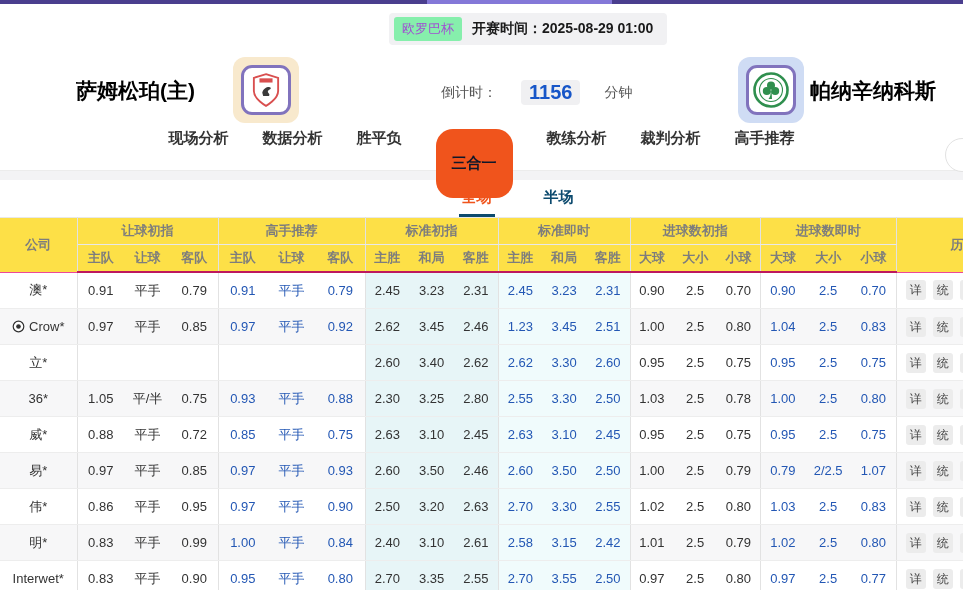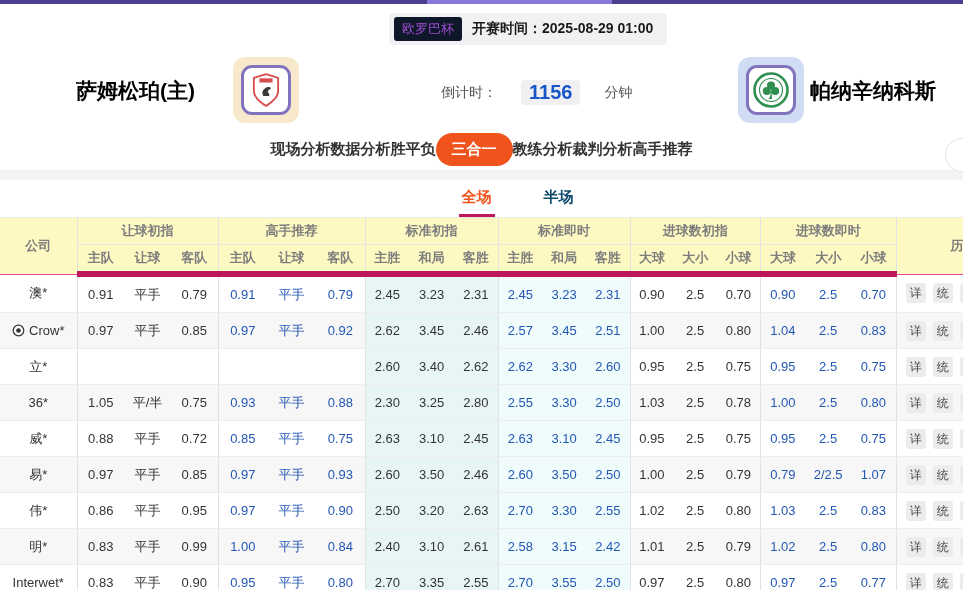--- a/index.html
+++ b/index.html
@@ -9,56 +9,56 @@
     -webkit-font-smoothing:antialiased;
   }
   
   .topbar{height:4px;background:#4a3e8e;position:relative}
   .topbar-seg{position:absolute;left:427px;top:0;width:185px;height:4px;background:#8478d8}
 
   
   .match-header{position:relative;height:125px;background:#fff}
   .badge-row{position:absolute;left:389px;top:9px;display:flex;align-items:center;gap:10px;
     background:#f1f1f3;border-radius:4px;padding:4px 14px 4px 5px;white-space:nowrap}
-  .league-badge{background:#0f172a;color:#a04ed2;font-size:13px;padding:3px 8px;border-radius:3px;cursor:pointer}
+  .league-badge{background:#86efac;color:#a04ed2;font-size:13px;padding:3px 8px;border-radius:3px;cursor:pointer}
   .kickoff{font-weight:bold;font-size:14px;color:#1a1a1a}
   .team-name{position:absolute;top:73px;font-size:21px;font-weight:bold;color:#000;white-space:nowrap}
   .home-name{left:76px;width:140px;text-align:left}
   .away-name{left:808px;width:130px;text-align:center}
   .logo{position:absolute;top:53px;width:66px;height:66px;border-radius:12px;
     display:flex;align-items:center;justify-content:center;cursor:pointer}
   .home-logo{left:233px;background:#f8e9cd}
   .away-logo{left:738px;background:#cfdcf4}
   .logo-inner{width:50px;height:50px;background:#fff;border:3px solid #8173bd;border-radius:11px;
     display:flex;align-items:center;justify-content:center;box-sizing:border-box}
   .countdown{position:absolute;left:441px;top:76px;display:flex;align-items:center;gap:24px;
     font-size:14px;color:#555;white-space:nowrap}
   .countdown-value{font-size:20px;font-weight:bold;color:#1756c8;background:#f0f0f2;border-radius:4px;padding:1px 8px}
 
   
-  .nav{height:41px;display:flex;align-items:center;justify-content:center;
+  .nav{height:41px;display:flex;align-items:flex-start;justify-content:center;gap:34px;
     border-bottom:1px solid #ececec;background:#fff}
   .nav-tab{font-size:15px;font-weight:bold;color:#333;cursor:pointer;white-space:nowrap}
-  .nav-tab-active{background:#f0541c;color:#ffffff;padding:7px 16px;border-radius:17px}
+  .nav-tab-active{background:#f0541c;color:#0f172a;padding:25px 16px;border-radius:17px}
   .float-btn{position:absolute;right:-16px;top:138px;width:32px;height:32px;border-radius:50%;
     border:1px solid #e2e2e2;background:#fff;cursor:pointer}
 
   .gray-band{height:9px;background:#f3f3f5}
 
   
   .subtabs{height:37px;display:flex;align-items:flex-end;justify-content:center;gap:46px;
     padding-left:72px;background:#fff}
   .subtab{font-size:15px;font-weight:bold;color:#0c4a6e;padding:0 3px 10px;cursor:pointer}
-  .subtab-active{color:#f0541c;border-bottom:3px solid #be185d;padding-bottom:7px}
+  .subtab-active{color:#f0541c;border-bottom:3px solid #0c4a6e;padding-bottom:7px}
 
   
   table{border-collapse:collapse;table-layout:fixed;width:1030px;font-size:13px;border-top:1px solid #e8e8e8}
-  thead th{background:#fef9c3;color:#7d7d7d;font-weight:bold;font-size:13px;height:26px;text-align:center;padding:0}
+  thead th{background:#fde047;color:#7d7d7d;font-weight:bold;font-size:13px;height:26px;text-align:center;padding:0}
   th.group-th{border-bottom:1px solid #e8e8e8}
-  tr.sub th{border-bottom:6px solid #be185d}
+  tr.sub th{border-bottom:2px solid #be185d}
   th.rowspan-th{border-bottom:1px solid #ec4899}
   .bR{border-right:1px solid #e2e2e2}
   tbody td{height:35px;text-align:center;color:#333;padding:0;border-bottom:1px solid #ededed;background:#fff}
   tr.alt td{background:#f7f7f8}
   td.cy1{background:#e7f5f7 !important}
   td.cy2{background:#f0fbfc !important}
   .blue{color:#2357b4}
   td.company-cell{font-size:13px;color:#333}
   .company-wrap{display:flex;align-items:center;justify-content:center;gap:4px}
   .btns{display:flex;gap:7px;padding-left:9px;align-items:center}
@@ -230,21 +230,21 @@
         </td>
         <td class="">0.97</td>
         <td class="">平手</td>
         <td class="bR">0.85</td>
         <td class="blue">0.97</td>
         <td class="blue">平手</td>
         <td class="blue bR">0.92</td>
         <td class="cy1">2.62</td>
         <td class="cy1">3.45</td>
         <td class="cy1 bR">2.46</td>
-        <td class="blue cy2">2.57</td>
+        <td class="blue cy2">1.23</td>
         <td class="blue cy2">3.45</td>
         <td class="blue cy2 bR">2.51</td>
         <td class="">1.00</td>
         <td class="">2.5</td>
         <td class="bR">0.80</td>
         <td class="blue">1.04</td>
         <td class="blue">2.5</td>
         <td class="blue bR">0.83</td>
         <td>
           <div class="btns">

